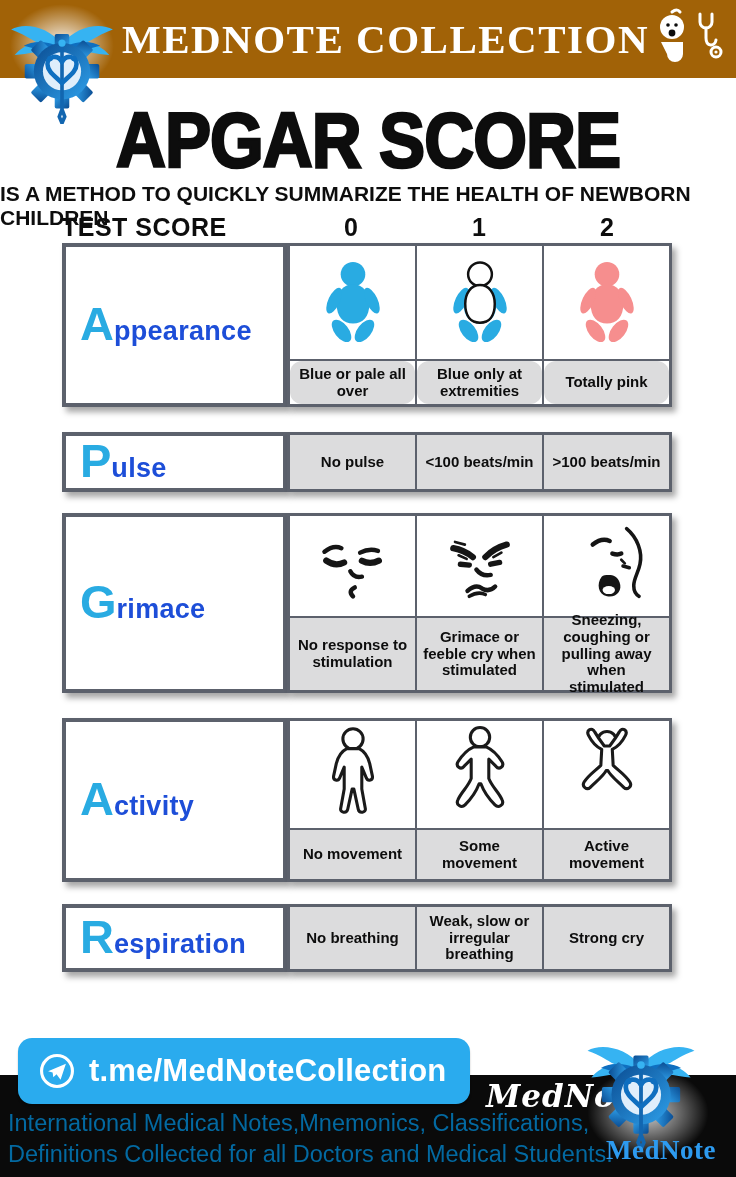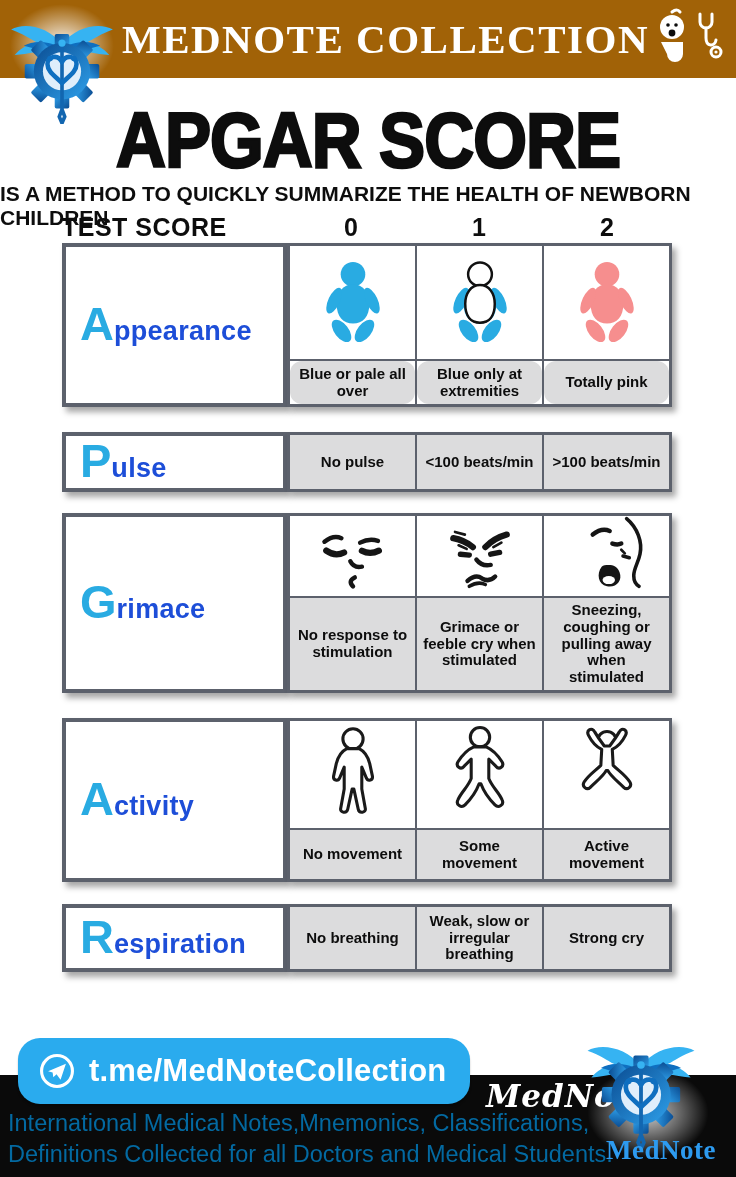--- a/index.html
+++ b/index.html
@@ -42,31 +42,31 @@
     border:3px solid #5c616c; box-shadow:4px 5px 6px rgba(0,0,0,0.35); display:flex; background:#fff; }
   .gcol { flex:1; display:flex; flex-direction:column; border-left:2px solid #5c616c; min-width:0; }
   .gcol:first-child { border-left:none; }
   .icon-cell { flex:1; background:#fff; display:flex; align-items:center; justify-content:center;
     border-bottom:2px solid #5c616c; overflow:hidden; }
   .cap-cell { background:#dcdcdd; display:flex; align-items:center; justify-content:center;
     text-align:center; font-weight:700; font-size:15px; line-height:1.12; padding:3px 4px; color:#0d0d0d; }
   .plain .cap-cell { flex:1; }
   #row-appearance { top:243px; height:164px; } #row-appearance .cap-cell { height:43px;border-radius:12px; }
   #row-pulse { top:432px; height:60px; }
-  #row-grimace { top:513px; height:180px; } #row-grimace .cap-cell { height:92px; }
+  #row-grimace { top:513px; height:180px; } #row-grimace .cap-cell { height:72px; }
   #row-activity { top:718px; height:164px; } #row-activity .cap-cell { height:49px; }
   #row-respiration { top:904px; height:68px; }
 
   
   .footnote { position:absolute; top:981px; left:52px; width:632px; text-align:center;
     font-weight:700; font-size:16.5px; line-height:1.25; color:#0d0d0d; }
 
   
   .tg-btn { position:absolute; left:18px; top:1038px; width:452px; height:66px; background:#2AABEE;
-    border-radius:22px; display:flex; align-items:center; gap:13px; padding-left:20px; z-index:8;
+    border-radius:14px; display:flex; align-items:center; gap:13px; padding-left:20px; z-index:8;
     color:#fff; font-weight:700; font-size:31px; letter-spacing:0.2px; cursor:pointer;
     box-shadow:0 3px 2px rgba(0,0,0,0.25); border:none; }
   .footer-band { position:absolute; left:0; top:1075px; width:736px; height:102px; background:#0a0a0a; }
   .band-glow { position:absolute; left:556px; top:1075px; width:180px; height:102px;
     background:radial-gradient(ellipse 84px 62px at 92px 38px, rgba(255,255,255,0.8), rgba(255,255,255,0) 72%); }
   .script-brand { position:absolute; left:486px; top:1078px; color:#fff; z-index:9;
     font-family:"DejaVu Serif", serif; font-style:italic; font-weight:700; font-size:31px; letter-spacing:1px; }
   .blue-brand { position:absolute; left:606px; top:1135px; color:#2d9bf0; z-index:9;
     font-family:"Liberation Serif", serif; font-weight:700; font-size:27px; letter-spacing:0.5px; }
   .desc { position:absolute; left:8px; top:1108px; color:#0369a1; font-size:23.5px; line-height:1.3; z-index:7; }

